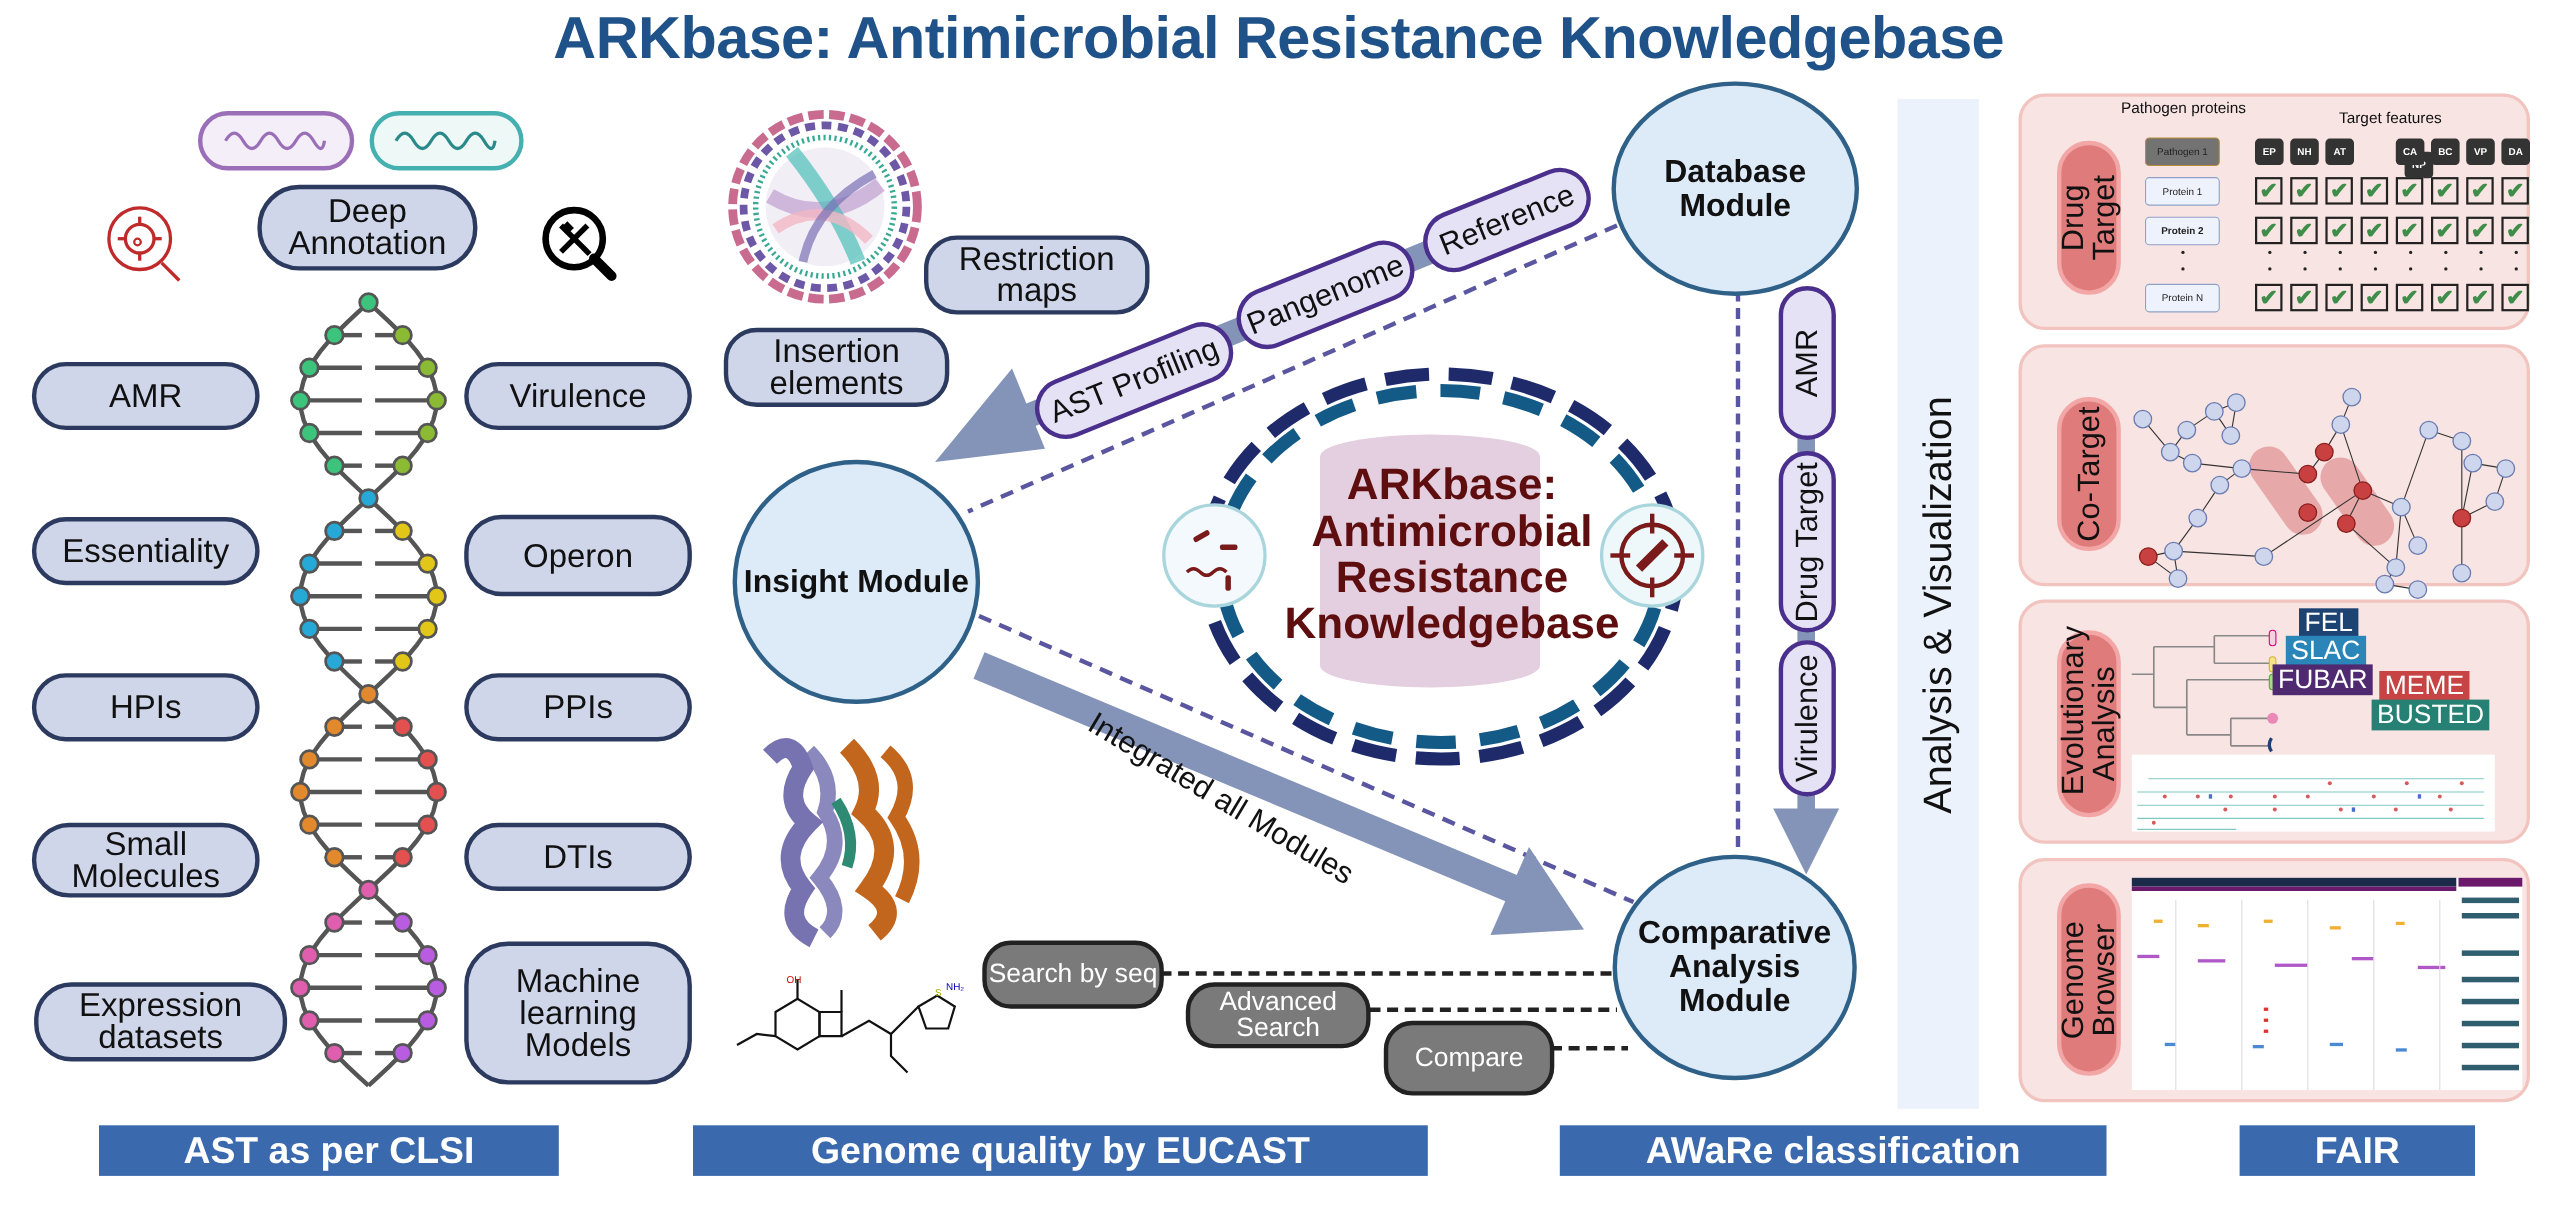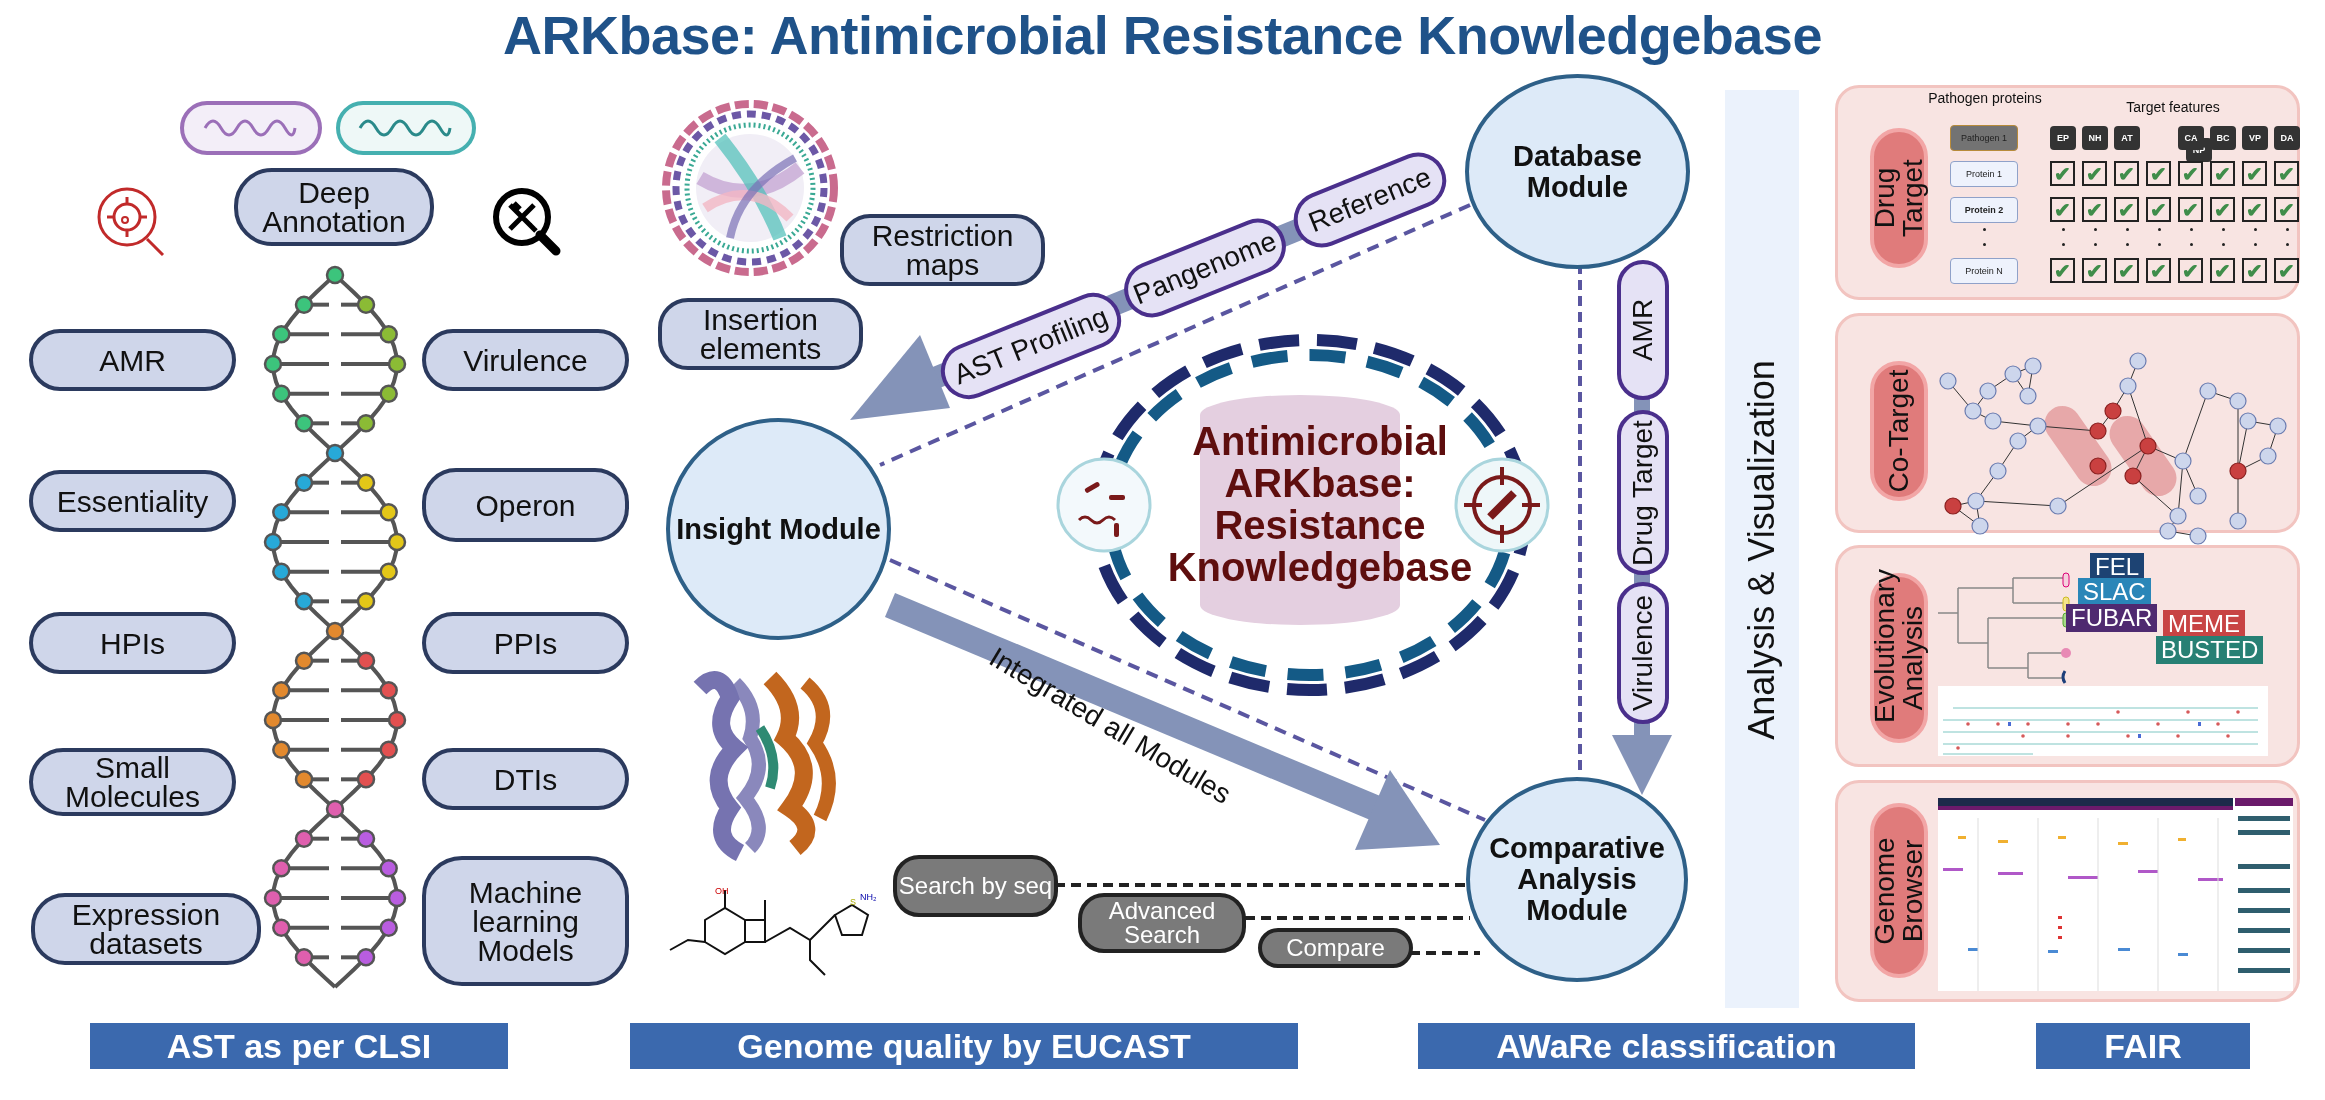--- a/index.html
+++ b/index.html
@@ -240,22 +240,22 @@
 <svg style="left:1452px;top:455px" width="100" height="100">
   <circle cx="50" cy="50" r="46" fill="#eef7f9" stroke="#a9d5dd" stroke-width="3"></circle>
   <circle cx="50" cy="50" r="28" fill="none" stroke="#7a1a1a" stroke-width="4"></circle>
   <line x1="50" y1="12" x2="50" y2="30" stroke="#7a1a1a" stroke-width="4"></line>
   <line x1="50" y1="70" x2="50" y2="88" stroke="#7a1a1a" stroke-width="4"></line>
   <line x1="12" y1="50" x2="30" y2="50" stroke="#7a1a1a" stroke-width="4"></line>
   <line x1="70" y1="50" x2="88" y2="50" stroke="#7a1a1a" stroke-width="4"></line>
   <path d="M38 62 L62 38" stroke="#7a1a1a" stroke-width="8"></path>
 </svg>
 <div class="center-text">
+  <div>ARKbase:</div>
   <div>Antimicrobial</div>
-  <div>ARKbase:</div>
   <div>Resistance</div>
   <div>Knowledgebase</div>
 </div>
 
 <svg style="left:690px;top:668px" width="160" height="190">
   <path d="M10 20 Q30 0 40 30 Q20 60 45 80 Q15 110 40 140 Q20 170 50 185" fill="none" stroke="#7673b0" stroke-width="18"></path>
   <path d="M45 15 Q70 40 60 70 Q80 100 55 130 Q80 160 60 180" fill="none" stroke="#7673b0" stroke-width="14" opacity="0.85"></path>
   <path d="M80 10 Q110 40 95 70 Q130 100 100 140 Q130 160 105 180" fill="none" stroke="#c2661e" stroke-width="18"></path>
   <path d="M115 15 Q145 40 125 75 Q150 110 130 150" fill="none" stroke="#c2661e" stroke-width="14"></path>
   <path d="M70 60 Q90 90 80 120" fill="none" stroke="#2f8a73" stroke-width="10"></path>
@@ -268,21 +268,21 @@
     <polygon points="175,35 192,25 208,35 202,55 182,55"></polygon>
     <path d="M10 70 L28 60 L45 62 M65 28 L65 10 M105 40 L105 20 M105 62 L130 48 L150 60 L175 35 M150 60 L150 80 L165 95"></path>
   </g>
   <text x="55" y="14" font-size="9" fill="#c00" font-family="Liberation Sans, sans-serif">OH</text>
   <text x="200" y="20" font-size="9" fill="#00a" font-family="Liberation Sans, sans-serif">NH₂</text>
   <text x="190" y="25" font-size="9" fill="#aa0" font-family="Liberation Sans, sans-serif">S</text>
 </svg>
 
 <div class="gpill" style="left:893px;top:855px;width:165px;height:62px;">Search by seq</div>
 <div class="gpill" style="left:1078px;top:893px;width:168px;height:60px;">Advanced Search</div>
-<div class="gpill" style="left:1258px;top:928px;width:155px;height:40px;">Compare</div>
+<div class="gpill" style="left:1258px;top:928px;width:155px;height:68px;">Compare</div>
 
 <div class="side-strip"></div>
 <div class="side-label">Analysis &amp; Visualization</div>
 
 <div class="panel" style="top:85px;height:215px;">
   <div class="panel-tag" style="top:40px;height:140px;">
       <span style="width:80px;white-space:normal;">Drug Target</span>
     </div>
   <div class="dt-head" style="left:82px;top:3px;width:130px;">Pathogen proteins</div>
   <div class="dt-head" style="left:220px;top:12px;width:230px;">Target features</div>

